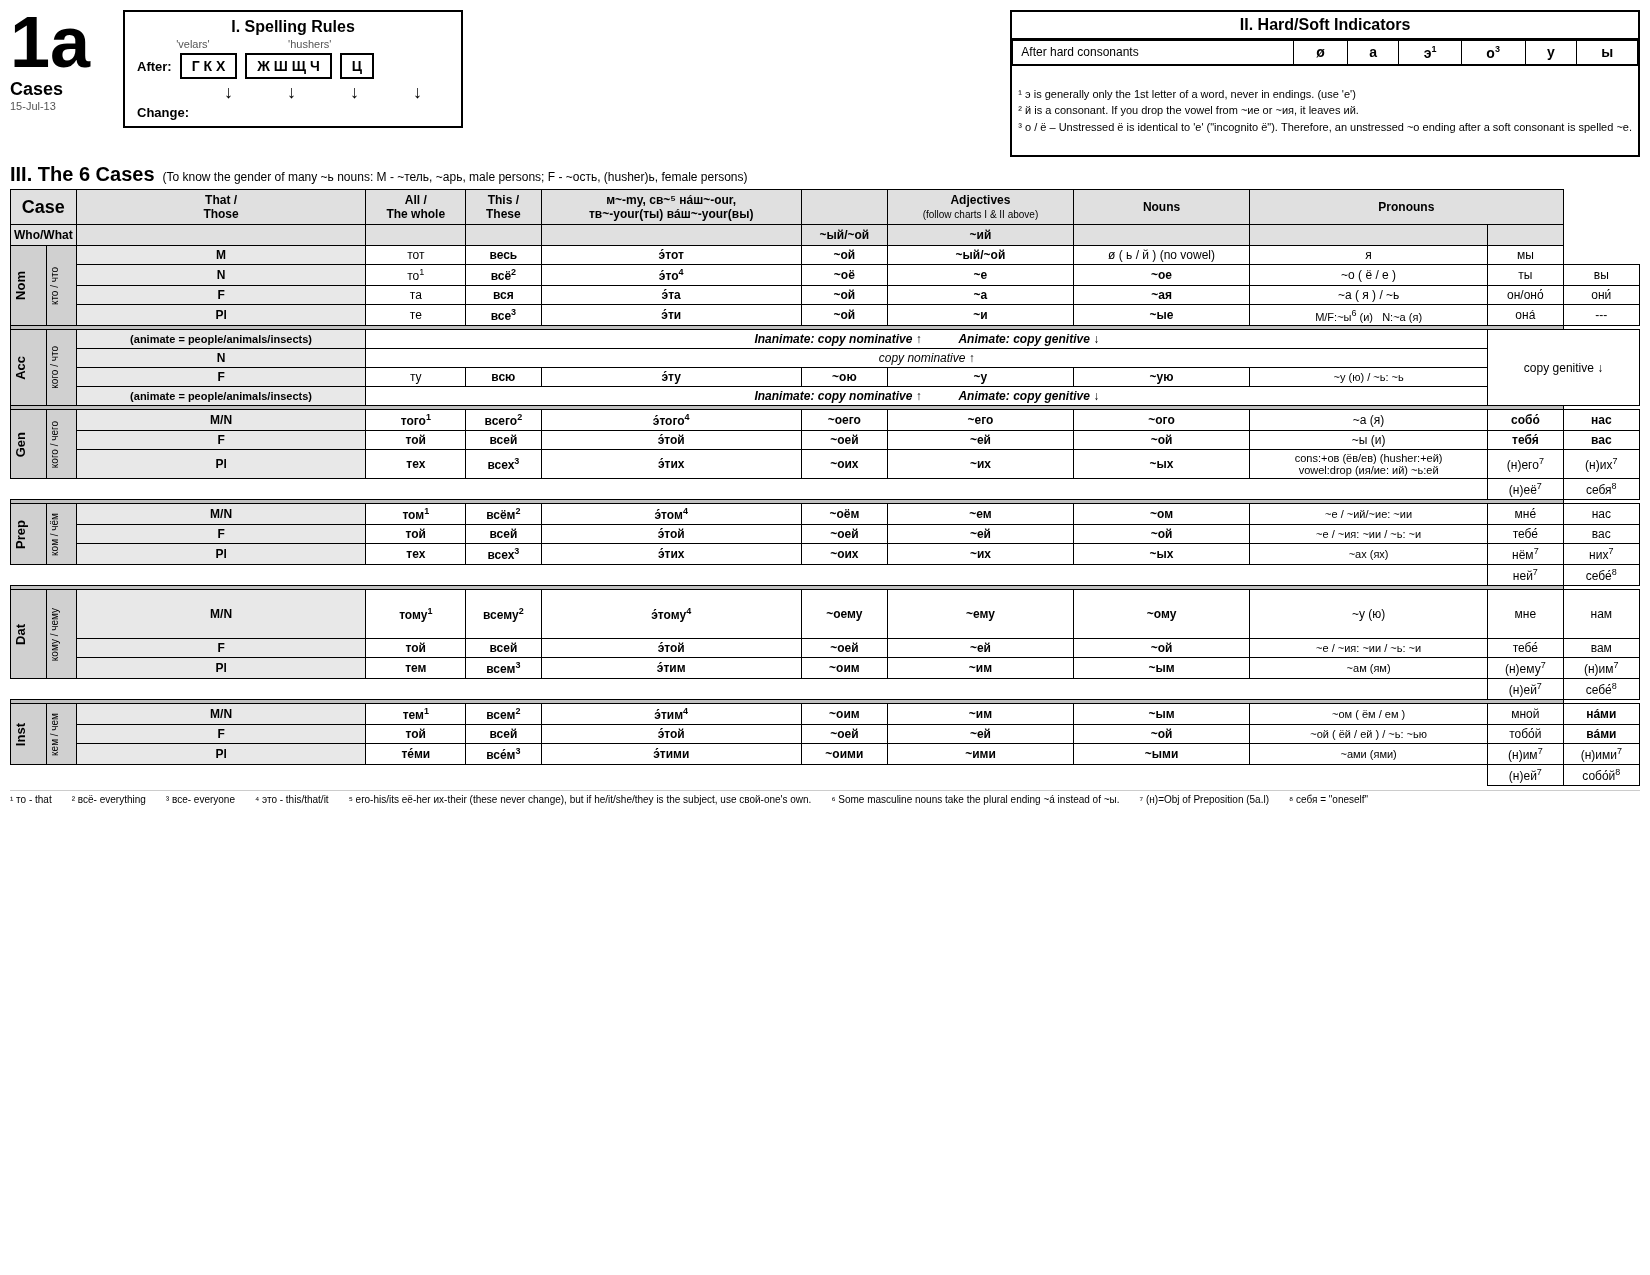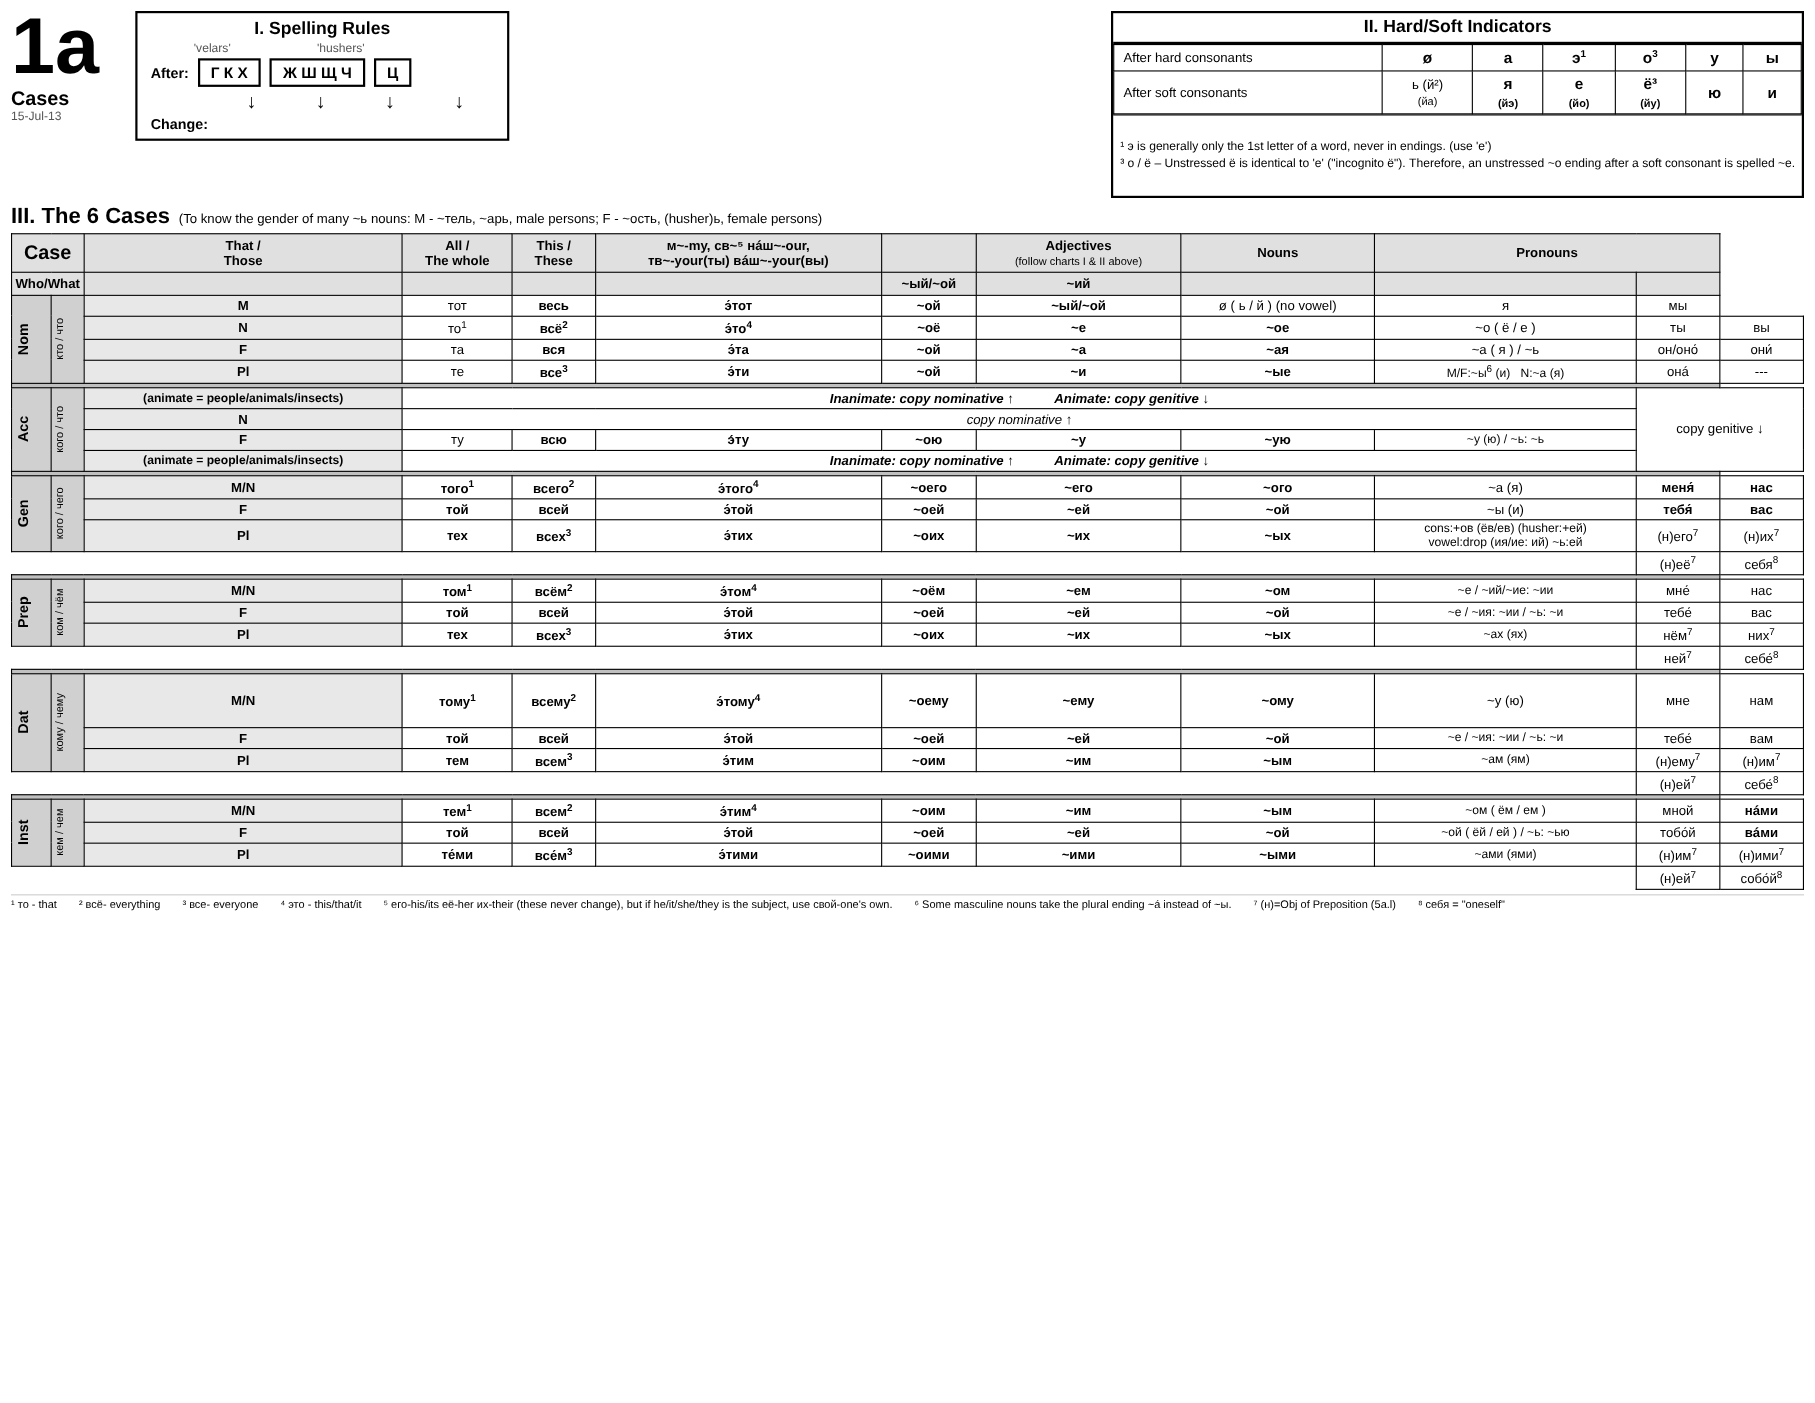--- a/index.html
+++ b/index.html
@@ -63,33 +63,25 @@
         <tbody>
             <tr>
           <td style="border:1px solid #000; padding:3px 8px; font-size:12px;">After hard consonants</td>
           <td style="border:1px solid #000; padding:3px 8px; text-align:center; font-size:14px; font-weight:bold;">ø</td>
           <td style="border:1px solid #000; padding:3px 8px; text-align:center; font-size:14px; font-weight:bold;">а</td>
           <td style="border:1px solid #000; padding:3px 8px; text-align:center; font-size:14px; font-weight:bold;">э<sup>1</sup></td>
           <td style="border:1px solid #000; padding:3px 8px; text-align:center; font-size:14px; font-weight:bold;">о<sup>3</sup></td>
           <td style="border:1px solid #000; padding:3px 8px; text-align:center; font-size:14px; font-weight:bold;">у</td>
           <td style="border:1px solid #000; padding:3px 8px; text-align:center; font-size:14px; font-weight:bold;">ы</td>
         </tr>
-        <tr>
-          <td style="border:1px solid #000; padding:3px 8px; font-size:12px;">After soft consonants</td>
-          <td style="border:1px solid #000; padding:3px 8px; text-align:center; font-size:12px;">ь (й²)<br><span style="font-size:10px;">(йа)</span></td>
-          <td style="border:1px solid #000; padding:3px 8px; text-align:center; font-size:14px; font-weight:bold;">я<br><span style="font-size:10px;">(йэ)</span></td>
-          <td style="border:1px solid #000; padding:3px 8px; text-align:center; font-size:14px; font-weight:bold;">е<br><span style="font-size:10px;">(йо)</span></td>
-          <td style="border:1px solid #000; padding:3px 8px; text-align:center; font-size:14px; font-weight:bold;">ё³<br><span style="font-size:10px;">(йу)</span></td>
-          <td style="border:1px solid #000; padding:3px 8px; text-align:center; font-size:14px; font-weight:bold;">ю</td>
-          <td style="border:1px solid #000; padding:3px 8px; text-align:center; font-size:14px; font-weight:bold;">и</td>
-        </tr>
       </tbody>
         </table>
       <div style="font-size:11px; padding:20px 6px; border-top:1px solid #000; line-height:1.5;">
         <div>¹ э is generally only the 1st letter of a word, never in endings. (use 'e')</div>
+        <div>² й is a consonant. If you drop the vowel from ~ие or ~ия, it leaves ий.</div>
         <div>³ о / ё – Unstressed ё is identical to 'е' ("incognito ё"). Therefore, an unstressed ~о ending after a soft consonant is spelled ~е.</div>
       </div>
     </div>
   </div>
 
   <div style="display:flex; align-items:baseline; gap:8px; margin-bottom:3px;">
     <span style="font-size:20px; font-weight:bold;">III. The 6 Cases</span>
     <span style="font-size:12px;">(To know the gender of many ~ь nouns: M - ~тель, ~арь, male persons; F - ~ость, (husher)ь, female persons)</span>
   </div>
 
@@ -220,21 +212,21 @@
         <div style="writing-mode:vertical-rl; transform:rotate(180deg);">кого / чего</div>
       </td>
       <td style="border:1px solid #000; padding:2px 4px; text-align:center; background:#e8e8e8; font-weight:bold;">M/N</td>
       <td style="border:1px solid #000; padding:2px 4px; text-align:center; font-weight:bold;">того<sup>1</sup></td>
       <td style="border:1px solid #000; padding:2px 4px; text-align:center; font-weight:bold;">всего<sup>2</sup></td>
       <td style="border:1px solid #000; padding:2px 4px; text-align:center; font-weight:bold;">э́того<sup>4</sup></td>
       <td style="border:1px solid #000; padding:2px 4px; text-align:center; font-weight:bold;">~оего</td>
       <td style="border:1px solid #000; padding:2px 4px; text-align:center; font-weight:bold;">~его</td>
       <td style="border:1px solid #000; padding:2px 4px; text-align:center; font-weight:bold;">~ого</td>
       <td style="border:1px solid #000; padding:2px 4px; text-align:center;">~а (я)</td>
-      <td style="border:1px solid #000; padding:2px 4px; text-align:center; font-weight:bold;">меня́</td>
+      <td style="border:1px solid #000; padding:2px 4px; text-align:center; font-weight:bold;">собо́</td>
       <td style="border:1px solid #000; padding:2px 4px; text-align:center; font-weight:bold;">нас</td>
     </tr>
     <tr>
       <td style="border:1px solid #000; padding:2px 4px; text-align:center; background:#e8e8e8; font-weight:bold;">F</td>
       <td style="border:1px solid #000; padding:2px 4px; text-align:center; font-weight:bold;">той</td>
       <td style="border:1px solid #000; padding:2px 4px; text-align:center; font-weight:bold;">всей</td>
       <td style="border:1px solid #000; padding:2px 4px; text-align:center; font-weight:bold;">э́той</td>
       <td style="border:1px solid #000; padding:2px 4px; text-align:center; font-weight:bold;">~оей</td>
       <td style="border:1px solid #000; padding:2px 4px; text-align:center; font-weight:bold;">~ей</td>
       <td style="border:1px solid #000; padding:2px 4px; text-align:center; font-weight:bold;">~ой</td>

